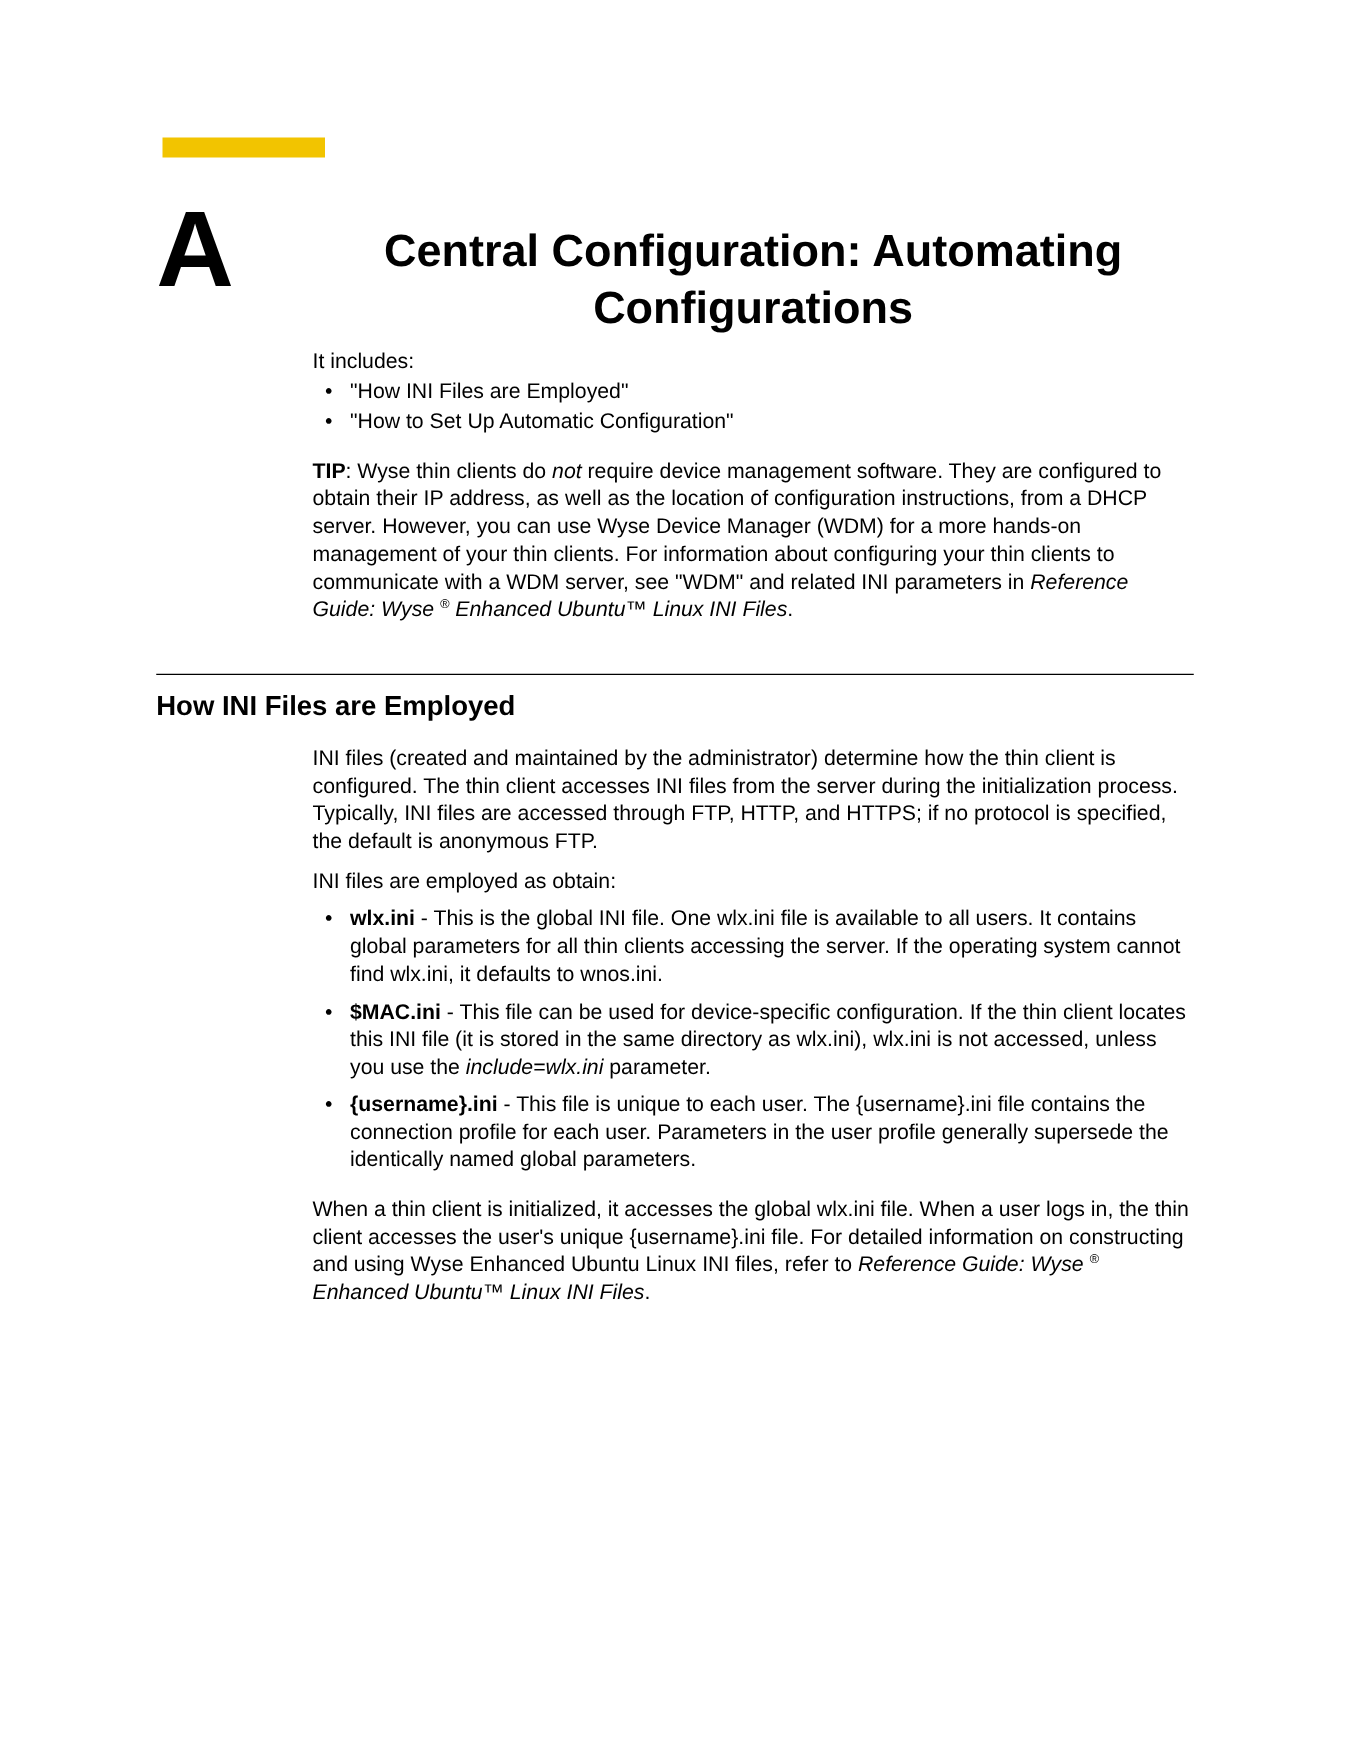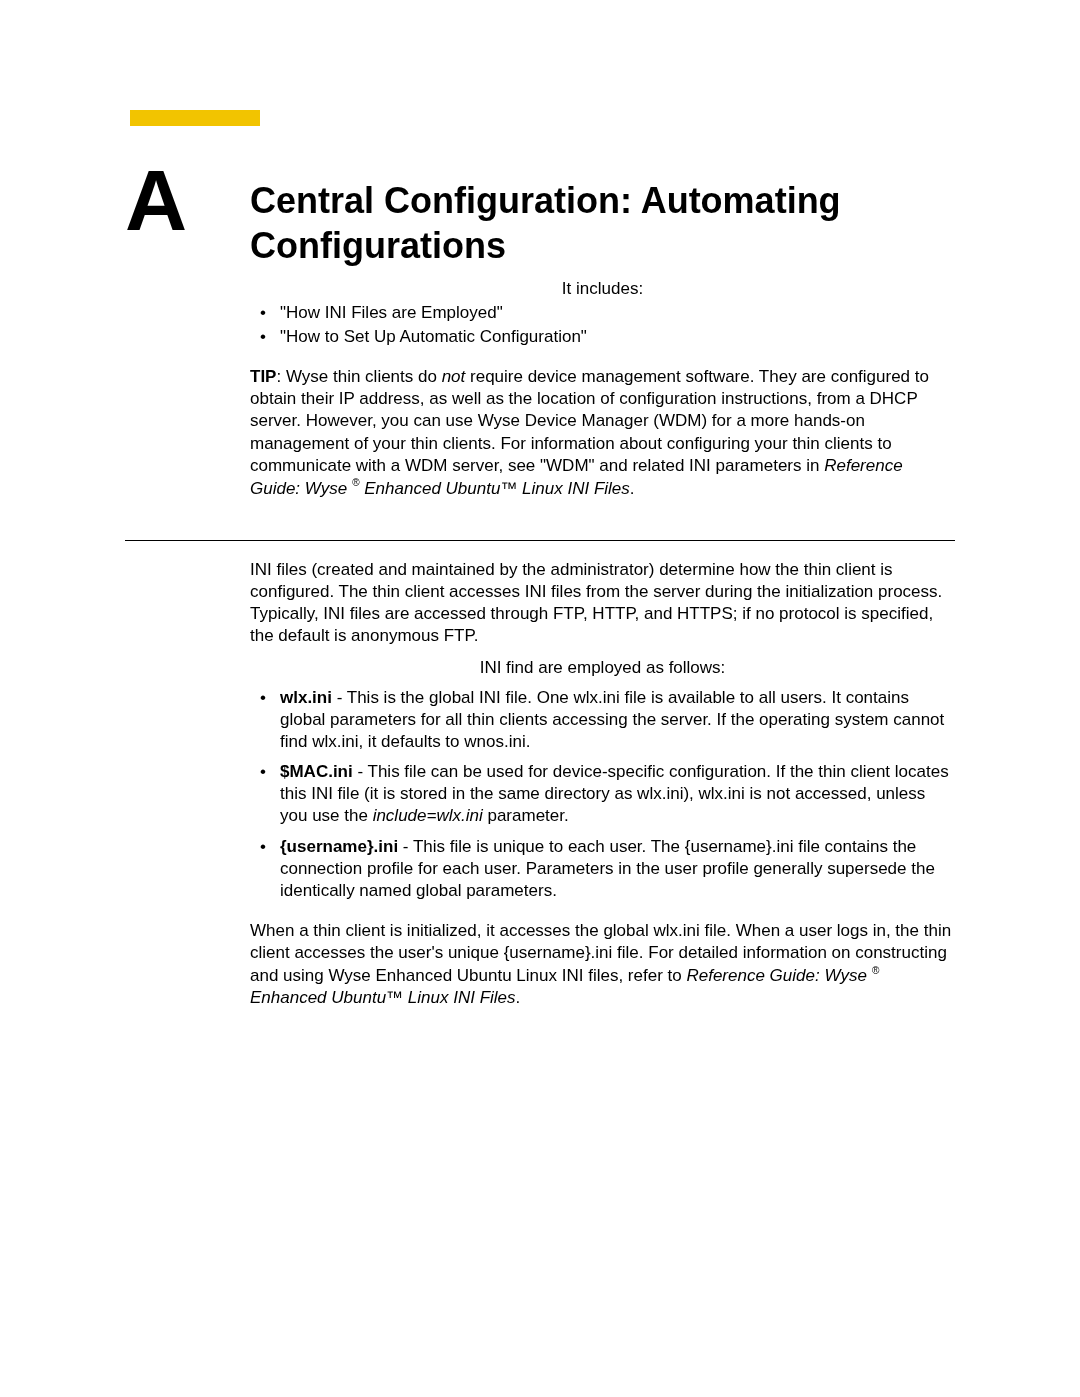--- a/index.html
+++ b/index.html
@@ -33,32 +33,32 @@
     flex-shrink: 0;
     font-family: Arial, Helvetica, sans-serif;
     letter-spacing: -2px;
   }
   .heading1 {
     font-size: 36px;
     font-weight: bold;
     line-height: 1.25;
     margin-top: 12px;
     font-family: Arial, Helvetica, sans-serif;
+    text-align: center;
   }
   .body-col {
     margin-left: 125px;
     font-size: 17px;
     line-height: 1.3;
   }
   .para {
     margin-top: 18px;
   }
   .para-tight {
     margin-top: 10px;
-    text-align: center;
   }
   ul.bullets {
     list-style: none;
     padding: 0;
     margin: 2px 0 0 0;
   }
   ul.bullets li {
     position: relative;
     padding-left: 30px;
     margin-top: 2px;
@@ -122,26 +122,27 @@
     </ul>
 
     <div class="para">
       <span class="bold">TIP</span><span>: Wyse thin clients do </span><span class="ital">not</span><span> require device management software. They are configured to obtain their IP address, as well as the location of configuration instructions, from a DHCP server. However, you can use Wyse Device Manager (WDM) for a more hands-on management of your thin clients. For information about configuring your thin clients to communicate with a WDM server, see "WDM" and related INI parameters in </span><span class="ital">Reference Guide: Wyse</span><span class="ital"> <sup>®</sup></span><span class="ital"> Enhanced Ubuntu™ Linux INI Files</span><span>.</span>
     </div>
 
   </div>
 
   <hr class="section-rule">
 
+  <div class="heading2">How INI Files are Employed</div>
 
   <div class="body-col">
 
     <div class="para">INI files (created and maintained by the administrator) determine how the thin client is configured. The thin client accesses INI files from the server during the initialization process. Typically, INI files are accessed through FTP, HTTP, and HTTPS; if no protocol is specified, the default is anonymous FTP.</div>
 
-    <div class="para-tight">INI find are employed as follows:</div>
+    <div class="para-tight">INI files are employed as obtain:</div>
 
     <ul class="bullets2">
       <li>
         <span class="bold">wlx.ini</span><span> - This is the global INI file. One wlx.ini file is available to all users. It contains global parameters for all thin clients accessing the server. If the operating system cannot find wlx.ini, it defaults to wnos.ini.</span>
       </li>
       <li>
         <span class="bold">$MAC.ini</span><span> - This file can be used for device-specific configuration. If the thin client locates this INI file (it is stored in the same directory as wlx.ini), wlx.ini is not accessed, unless you use the </span><span class="ital">include=wlx.ini</span><span> parameter.</span>
       </li>
       <li>
         <span class="bold">{username}.ini</span><span> - This file is unique to each user. The {username}.ini file contains the connection profile for each user. Parameters in the user profile generally supersede the identically named global parameters.</span>

